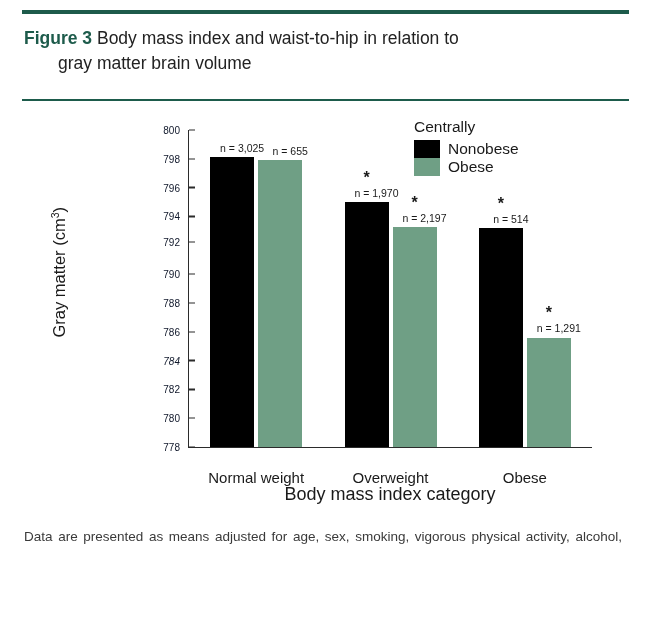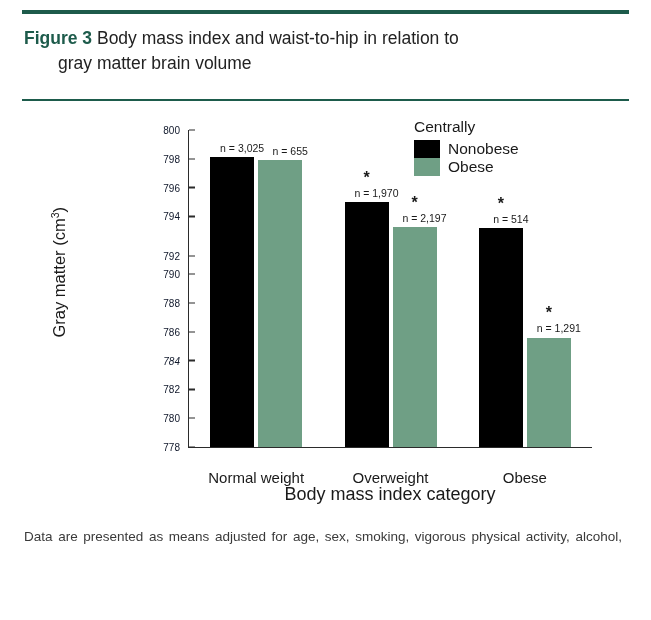--- a/index.html
+++ b/index.html
@@ -189,21 +189,21 @@
     </div>
 
     <div class="plot" id="plot">
         <div class="ytick" style="top: 317px;">778<span class="tickmark"></span></div>
         <div class="ytick" style="top: 288.182px; text-align: center;">780<span class="tickmark"></span></div>
         <div class="ytick" style="top: 259.364px;">782<span class="tickmark"></span></div>
         <div class="ytick" style="top: 230.545px; font-style: italic;">784<span class="tickmark"></span></div>
         <div class="ytick" style="top: 201.727px;">786<span class="tickmark"></span></div>
         <div class="ytick" style="top: 172.909px;">788<span class="tickmark"></span></div>
         <div class="ytick" style="top: 144.091px;">790<span class="tickmark"></span></div>
-        <div class="ytick" style="top: 126px;">792<span class="tickmark"></span></div>
+        <div class="ytick" style="top: 112px;">792<span class="tickmark"></span></div>
         <div class="ytick" style="top: 86.4545px;">794<span class="tickmark"></span></div>
         <div class="ytick" style="top: 57.6364px;">796<span class="tickmark"></span></div>
         <div class="ytick" style="top: 28.8182px;">798<span class="tickmark"></span></div>
         <div class="ytick" style="top: 0px;">800<span class="tickmark"></span></div>
         <div class="bar nonobese" style="left: 21.1667px; width: 44px; height: 289.623px;"></div>
         <div class="bar-n" style="left: 43.1667px; top: 12.3773px;">n = 3,025</div>
         <div class="bar obese" style="left: 69.1667px; width: 44px; height: 286.741px;"></div>
         <div class="bar-n" style="left: 91.1667px; top: 15.2591px;">n = 655</div>
         <div class="xtick" style="left: 67.1667px;">Normal weight</div>
         <div class="bar nonobese" style="left: 155.5px; width: 44px; height: 244.955px;"></div>

